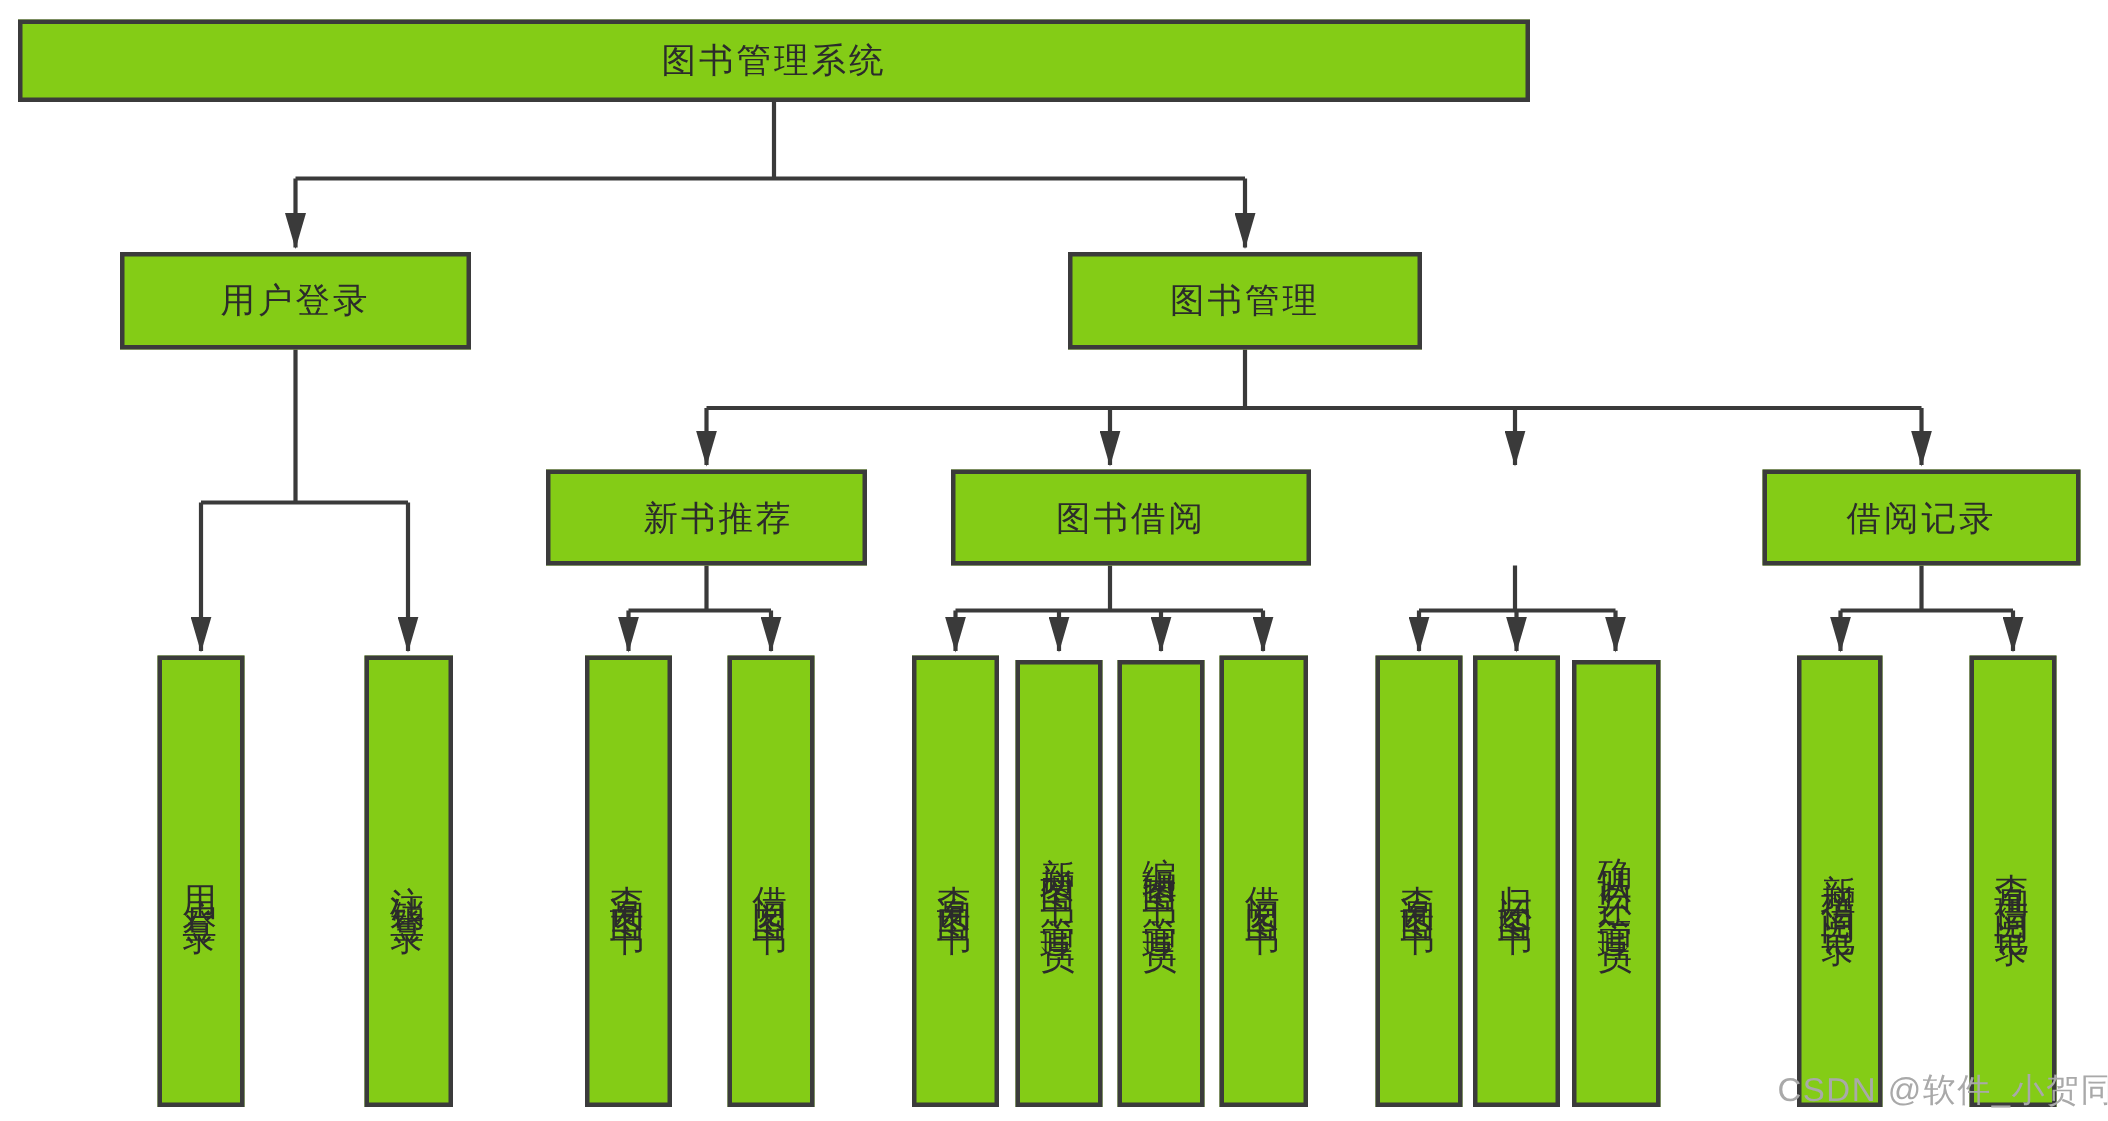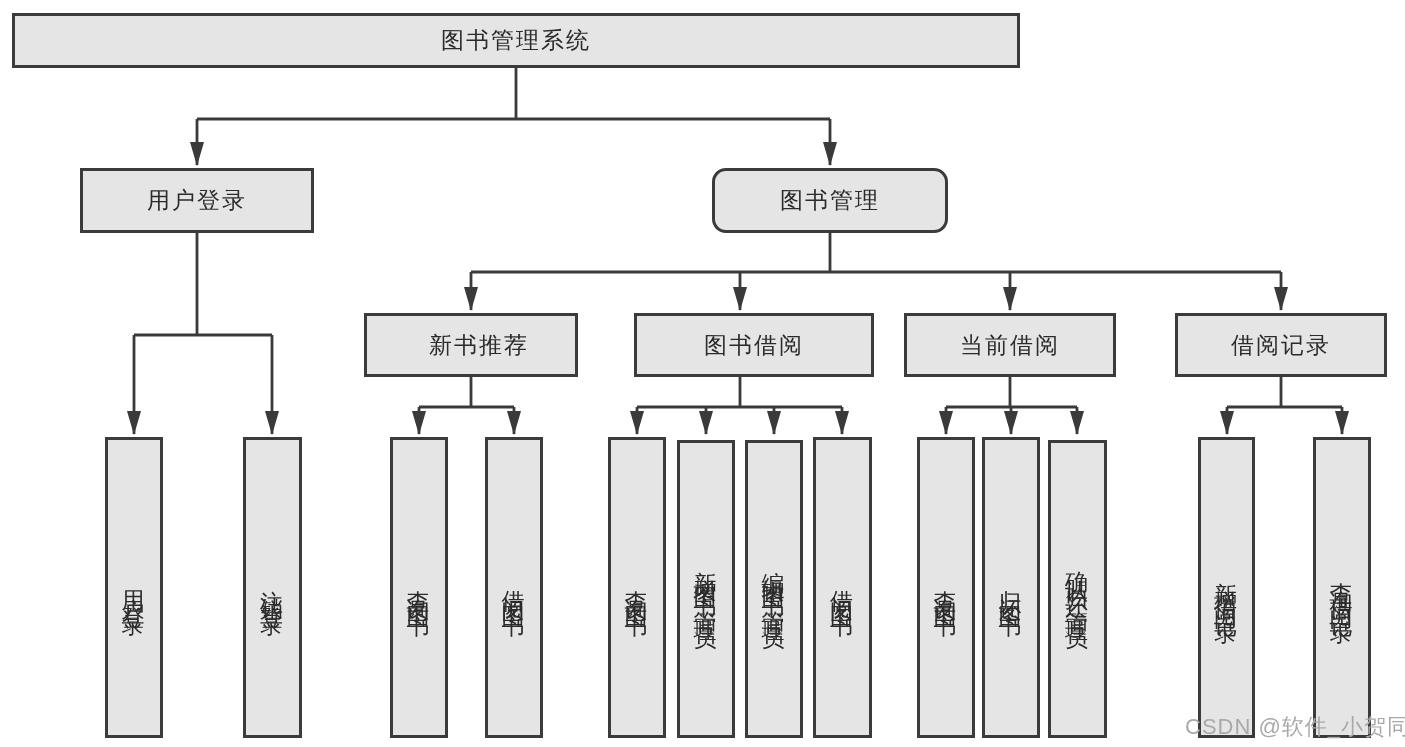--- a/index.html
+++ b/index.html
@@ -13,21 +13,21 @@
   }
   .wires {
     position: absolute;
     left: 0; top: 0;
     width: 1405px; height: 747px;
     z-index: 1;
   }
   .node {
     position: absolute;
     box-sizing: border-box;
-    background: #e5e5e5;
+    background: #84cc16;
     border: 3px solid #3b3b3b;
     display: flex;
     align-items: center;
     justify-content: center;
     color: #2b2b2b;
     font-size: 23px;
     font-weight: 500;
     letter-spacing: 2px;
     z-index: 2;
     white-space: nowrap;
@@ -91,25 +91,24 @@
 
       <path d="M1281,377 V407 M1227,407 H1342"></path>
       <path d="M1227,407 V434" marker-end="url(#arw)"></path>
       <path d="M1342,407 V434" marker-end="url(#arw)"></path>
     </g>
   </svg>
 
   <div class="node" style="left:12px; top:13px; width:1008px; height:55px;">图书管理系统</div>
 
   <div class="node" style="left:80px; top:168px; width:234px; height:65px;">用户登录</div>
-  <div class="node" style="left:712px; top:168px; width:236px; height:65px;border-radius:14px;">图书管理</div>
+  <div class="node" style="left:712px; top:168px; width:236px; height:65px;">图书管理</div>
 
   <div class="node" style="left:364px; top:313px; width:214px; height:64px;padding-left:16px;">新书推荐</div>
   <div class="node" style="left:634px; top:313px; width:240px; height:64px;">图书借阅</div>
-  <div class="node" style="left:904px; top:313px; width:212px; height:64px;">当前借阅</div>
   <div class="node" style="left:1175px; top:313px; width:212px; height:64px;">借阅记录</div>
 
   <div class="node v" style="left:105px; top:437px; width:58px; height:301px;">用户登录</div>
   <div class="node v" style="left:243px; top:437px; width:59px; height:301px;">注销登录</div>
 
   <div class="node v" style="left:390px; top:437px; width:58px; height:301px;">查询图书</div>
   <div class="node v" style="left:485px; top:437px; width:58px; height:301px;">借阅图书</div>
 
   <div class="node v" style="left:608px; top:437px; width:58px; height:301px;">查询图书</div>
   <div class="node v" style="left:677px; top:440px; width:58px; height:298px;">新增图书（管理员）</div>

